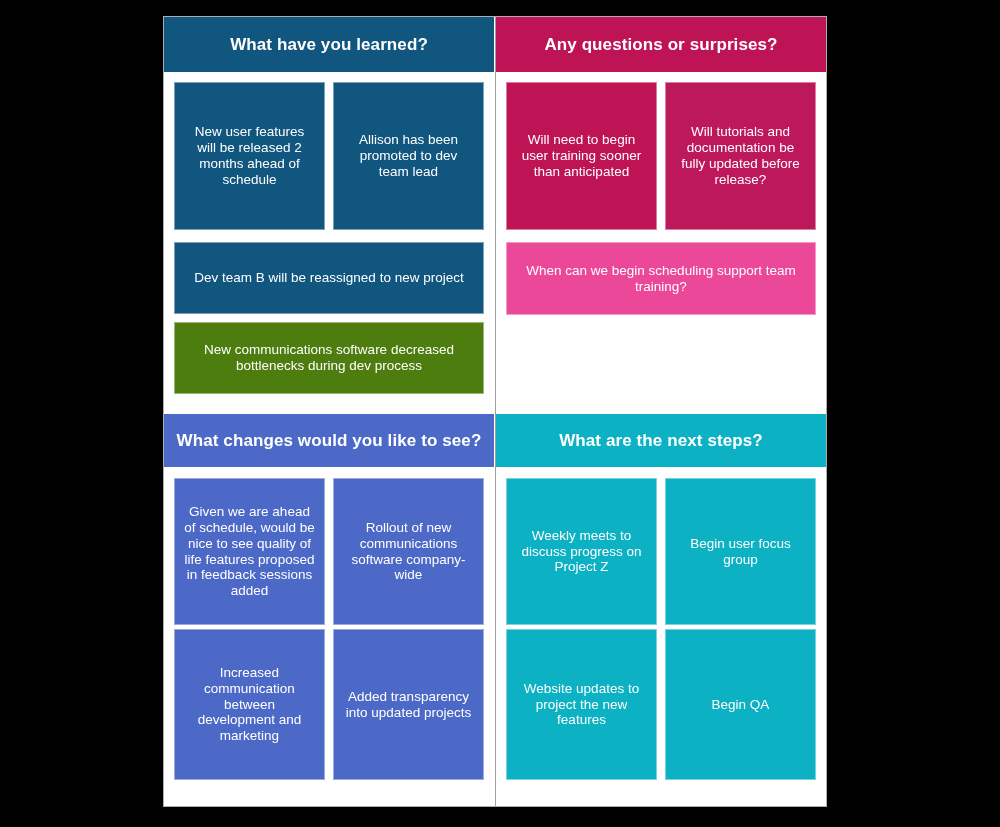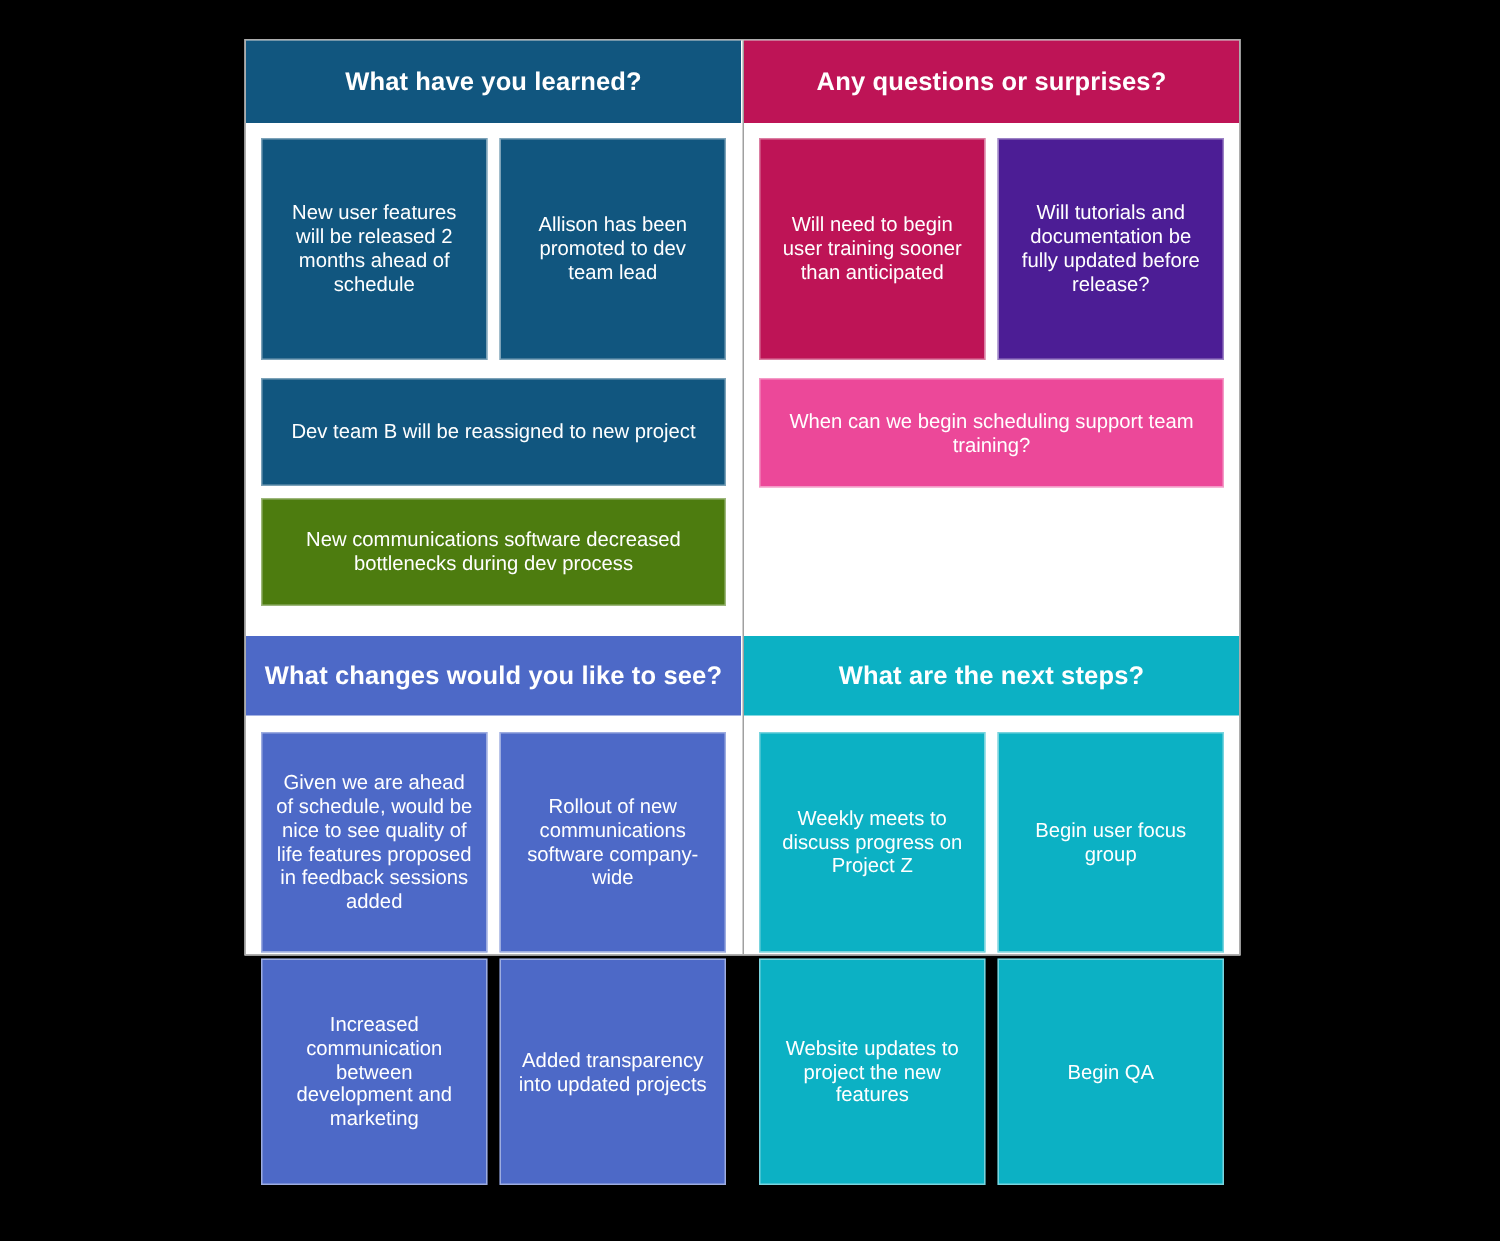--- a/index.html
+++ b/index.html
@@ -5,22 +5,22 @@
   * { margin:0; padding:0; box-sizing:border-box; }
   html,body { width:1000px; height:827px; }
   body {
     background:#000;
     font-family:"Liberation Sans", sans-serif;
     position:relative;
     overflow:hidden;
   }
   .board {
     position:absolute;
-    left:163px; top:26px;
-    width:664px; height:611px;
+    left:163px; top:16px;
+    width:664px; height:791px;
     background:#fff;
     border:1px solid #adadad;
   }
   .divider {
     position:absolute;
     left:331px; top:0; bottom:0;
     width:1px;
     background:#a0a0a0;
   }
   .half { position:absolute; top:0; bottom:0; }
@@ -92,21 +92,21 @@
       <div class="card" style="background-color: rgb(77, 105, 199);">Increased communication between development and marketing</div>
       <div class="card" style="background-color: rgb(77, 105, 199);">Added transparency into updated projects</div>
     </div>
   </div>
 
   <div class="half right">
 
     <div class="q-header h1" style="background-color: rgb(190, 20, 86);">Any questions or surprises?</div>
     <div class="card-row r1">
       <div class="card" style="background-color: rgb(190, 20, 86);">Will need to begin user training sooner than anticipated</div>
-      <div class="card" style="background-color: #4c1d95;">Will tutorials and documentation be fully updated before release?</div>
+      <div class="card" style="background-color: #be185d;">Will tutorials and documentation be fully updated before release?</div>
     </div>
     <div class="card-row r2">
       <div class="card" style="background-color: #ec4899;">When can we begin scheduling support team training?</div>
       <div class="card empty"></div>
     </div>
 
     <div class="q-header h2" style="background-color: rgb(12, 177, 196);">What are the next steps?</div>
     <div class="card-row r3">
       <div class="card" style="background-color: rgb(12, 177, 196);">Weekly meets to discuss progress on Project Z</div>
       <div class="card" style="background-color: rgb(12, 177, 196);">Begin user focus group</div>

